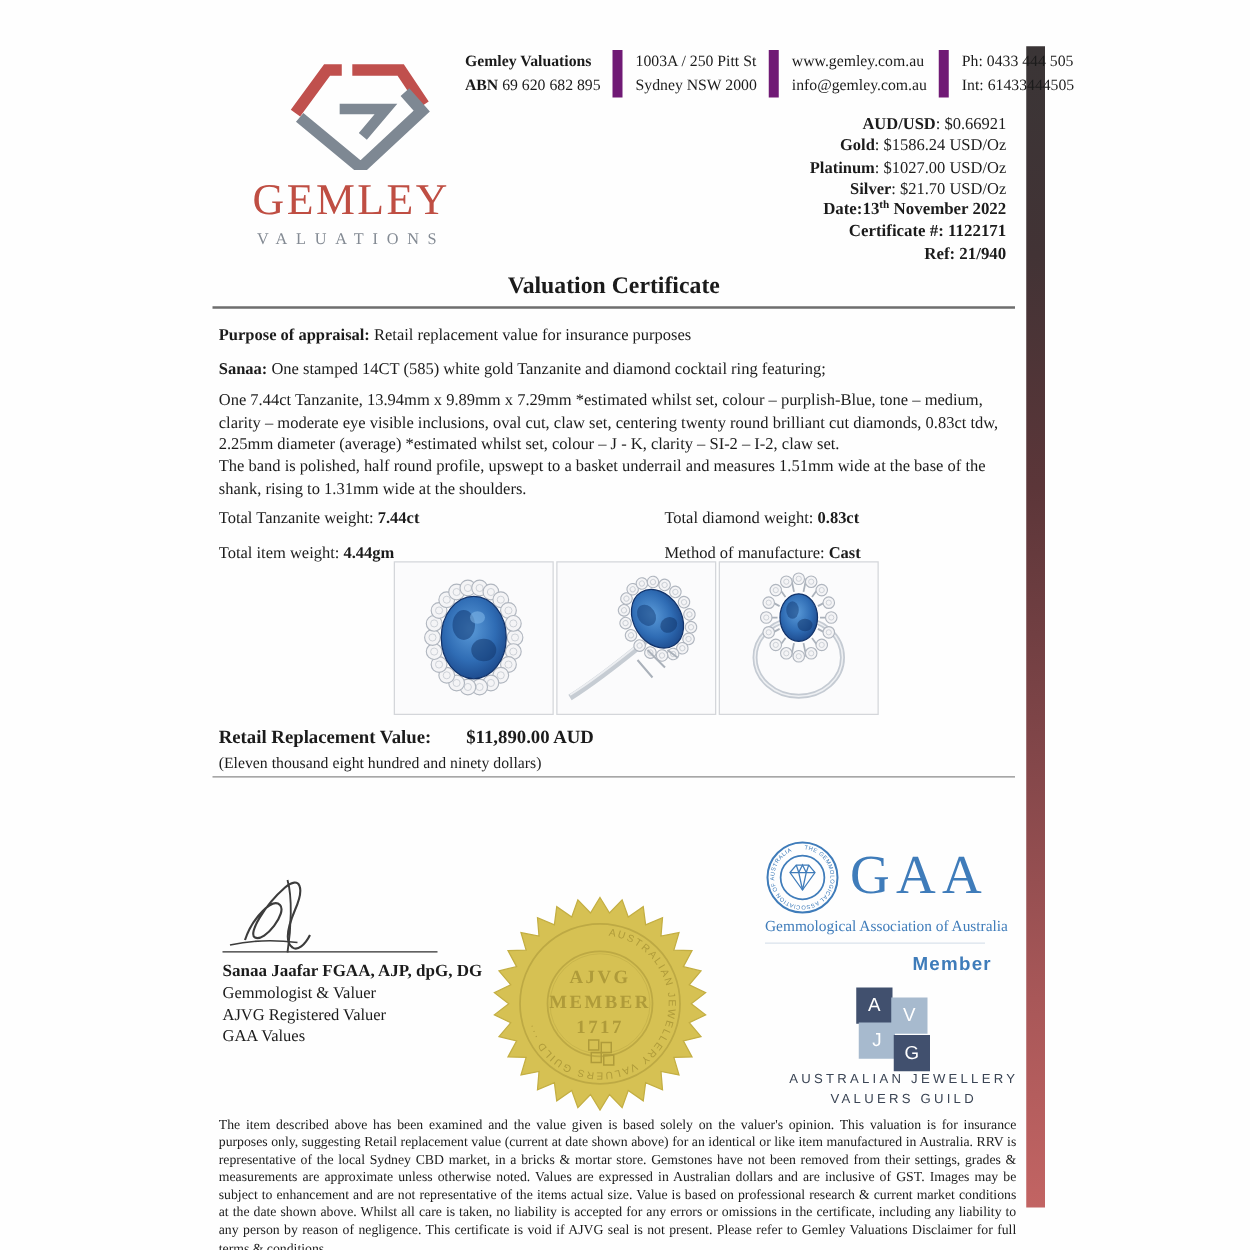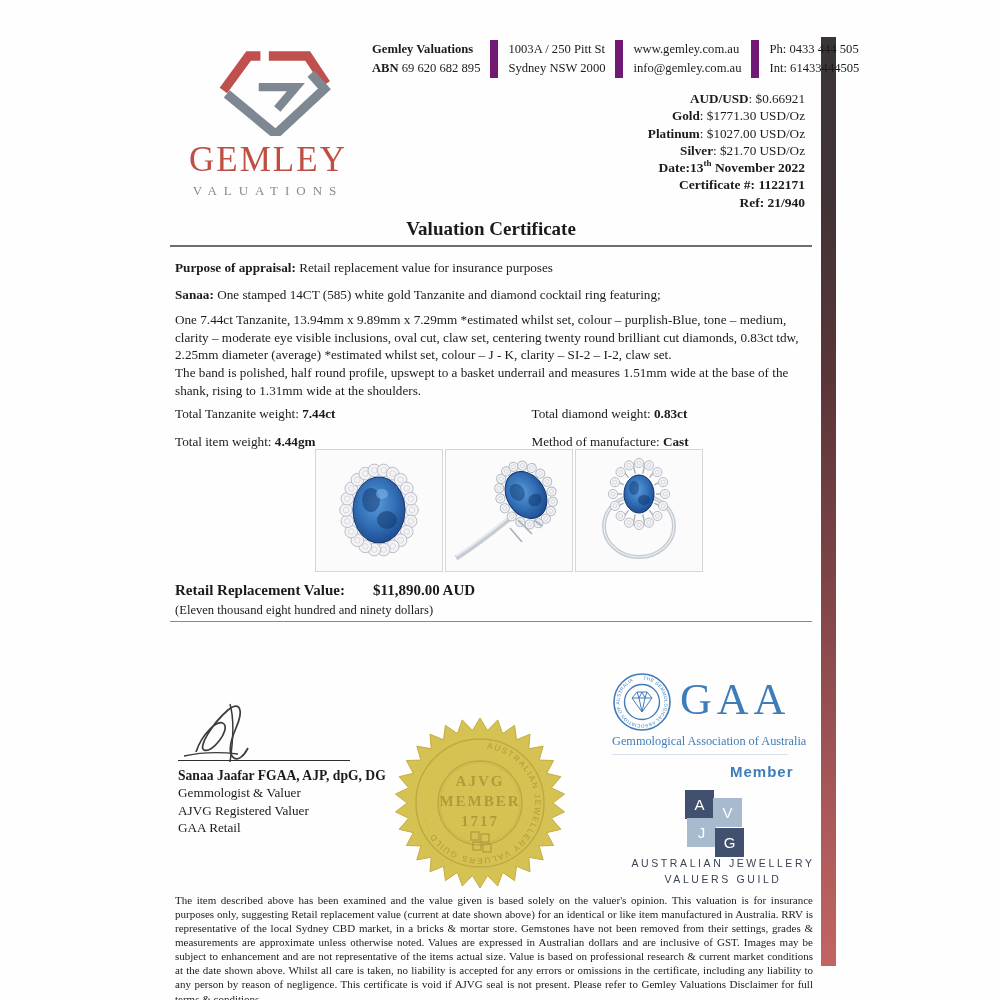--- a/index.html
+++ b/index.html
@@ -2,21 +2,21 @@
 <html><head>
 <meta charset="utf-8">
 <style>
   html,body{margin:0;padding:0;background:#e9e9e9;}
   #page{position:relative;width:1000px;height:1000px;background:#fefefe;overflow:hidden;
         font-family:"Liberation Serif",serif;color:#1b1b1b;margin:0 auto;}
   
   .scan-bar{position:absolute;left:821px;top:37px;width:15px;height:929px;
     background:linear-gradient(#3a3536 0%,#423335 18%,#5c3639 38%,#84474a 62%,#a85758 82%,#c26463 100%);}
   
-  .logo-block{position:absolute;left:188px;top:40px;width:160px;text-align:center;}
+  .logo-block{position:absolute;left:201px;top:40px;width:160px;text-align:center;}
   .logo-block svg{display:block;margin:0 auto;}
   .brand-name{font-size:35px;letter-spacing:2px;color:#bf4e43;margin-top:4px;}
   .brand-tagline{font-size:13px;letter-spacing:7px;color:#848b94;margin-top:3px;}
   .contact-block{position:absolute;left:362px;top:40px;display:flex;font-size:12.6px;line-height:1.5;}
   .contact-col{padding:0 10px;}
   .contact-col + .contact-col{border-left:8px solid #701a75;}
   .rates-block{position:absolute;right:195px;top:90px;text-align:right;font-size:13.2px;line-height:1.32;}
   .meta-block{position:absolute;right:195px;top:158px;text-align:right;font-size:13.5px;line-height:1.32;font-weight:bold;}
   .meta-block sup{font-size:9px;}
   b,.b{font-weight:bold;}
@@ -96,21 +96,21 @@
       <div>info@gemley.com.au</div>
     </div>
     <div class="contact-col">
       <div>Ph: 0433 444 505</div>
       <div>Int: 61433444505</div>
     </div>
   </div>
 
   <div class="rates-block">
     <div><b>AUD/USD</b><span>: $0.66921</span></div>
-    <div><b>Gold</b><span>: $1771.30 USD/Oz</span></div>
+    <div><b>Gold</b><span>: $1586.24 USD/Oz</span></div>
     <div><b>Platinum</b><span>: $1027.00 USD/Oz</span></div>
     <div><b>Silver</b><span>: $21.70 USD/Oz</span></div>
   </div>
 
   <div class="meta-block">
     <div><span>Date:</span><span>13</span><sup>th</sup><span> November 2022</span></div>
     <div>Certificate #: 1122171</div>
     <div>Ref: 21/940</div>
   </div>
 
@@ -331,21 +331,21 @@
   <div class="sig-block">
     <svg width="120" height="66" viewBox="0 0 120 66">
       <path d="M18,52 C24,34 40,18 46,24 C52,30 34,54 26,50 C20,47 34,24 50,10 C62,0 66,10 58,28 C52,42 50,54 56,58 C60,61 66,56 70,48" fill="none" stroke="#3c3c3c" stroke-width="1.7"></path>
       <path d="M52,4 C56,18 55,42 52,62" fill="none" stroke="#3c3c3c" stroke-width="1.5"></path>
       <path d="M6,56 C24,52 44,52 60,54" fill="none" stroke="#3c3c3c" stroke-width="1.3"></path>
     </svg>
     <div class="sig-line"></div>
     <div class="sig-name">Sanaa Jaafar FGAA, AJP, dpG, DG</div>
     <div class="sig-title">Gemmologist &amp; Valuer</div>
     <div class="sig-title">AJVG Registered Valuer</div>
-    <div class="sig-title">GAA Retail</div>
+    <div class="sig-title">GAA Values</div>
   </div>
 
   <div class="seal">
     <svg width="174" height="174" viewBox="0 0 174 174">
       <defs>
         <path id="sealcirc" d="M87,32 a55,55 0 1,1 -0.1,0"></path>
       </defs>
       <polygon id="seal-burst" fill="#d6c153" stroke="#c3ae42" stroke-width="1" points="87.0,2.0 94.6,14.4 104.7,3.9 109.6,17.6 121.6,9.3 123.5,23.8 137.0,18.2 135.8,32.8 150.2,30.1 146.1,44.1 160.6,44.5 153.7,57.3 167.8,60.7 158.4,71.8 171.5,78.1 160.0,87.0 171.5,95.9 158.4,102.2 167.8,113.3 153.7,116.7 160.6,129.5 146.1,129.9 150.2,143.9 135.8,141.2 137.0,155.8 123.5,150.2 121.6,164.7 109.6,156.4 104.7,170.1 94.6,159.6 87.0,172.0 79.4,159.6 69.3,170.1 64.4,156.4 52.4,164.7 50.5,150.2 37.0,155.8 38.2,141.2 23.8,143.9 27.9,129.9 13.4,129.5 20.3,116.7 6.2,113.3 15.6,102.2 2.5,95.9 14.0,87.0 2.5,78.1 15.6,71.8 6.2,60.7 20.3,57.3 13.4,44.5 27.9,44.1 23.8,30.1 38.2,32.8 37.0,18.2 50.5,23.8 52.4,9.3 64.4,17.6 69.3,3.9 79.4,14.4"></polygon>
       <circle cx="87" cy="87" r="64" fill="none" stroke="#bda944" stroke-width="1.4"></circle>
       <circle cx="87" cy="87" r="42" fill="none" stroke="#bda944" stroke-width="1.4"></circle>

